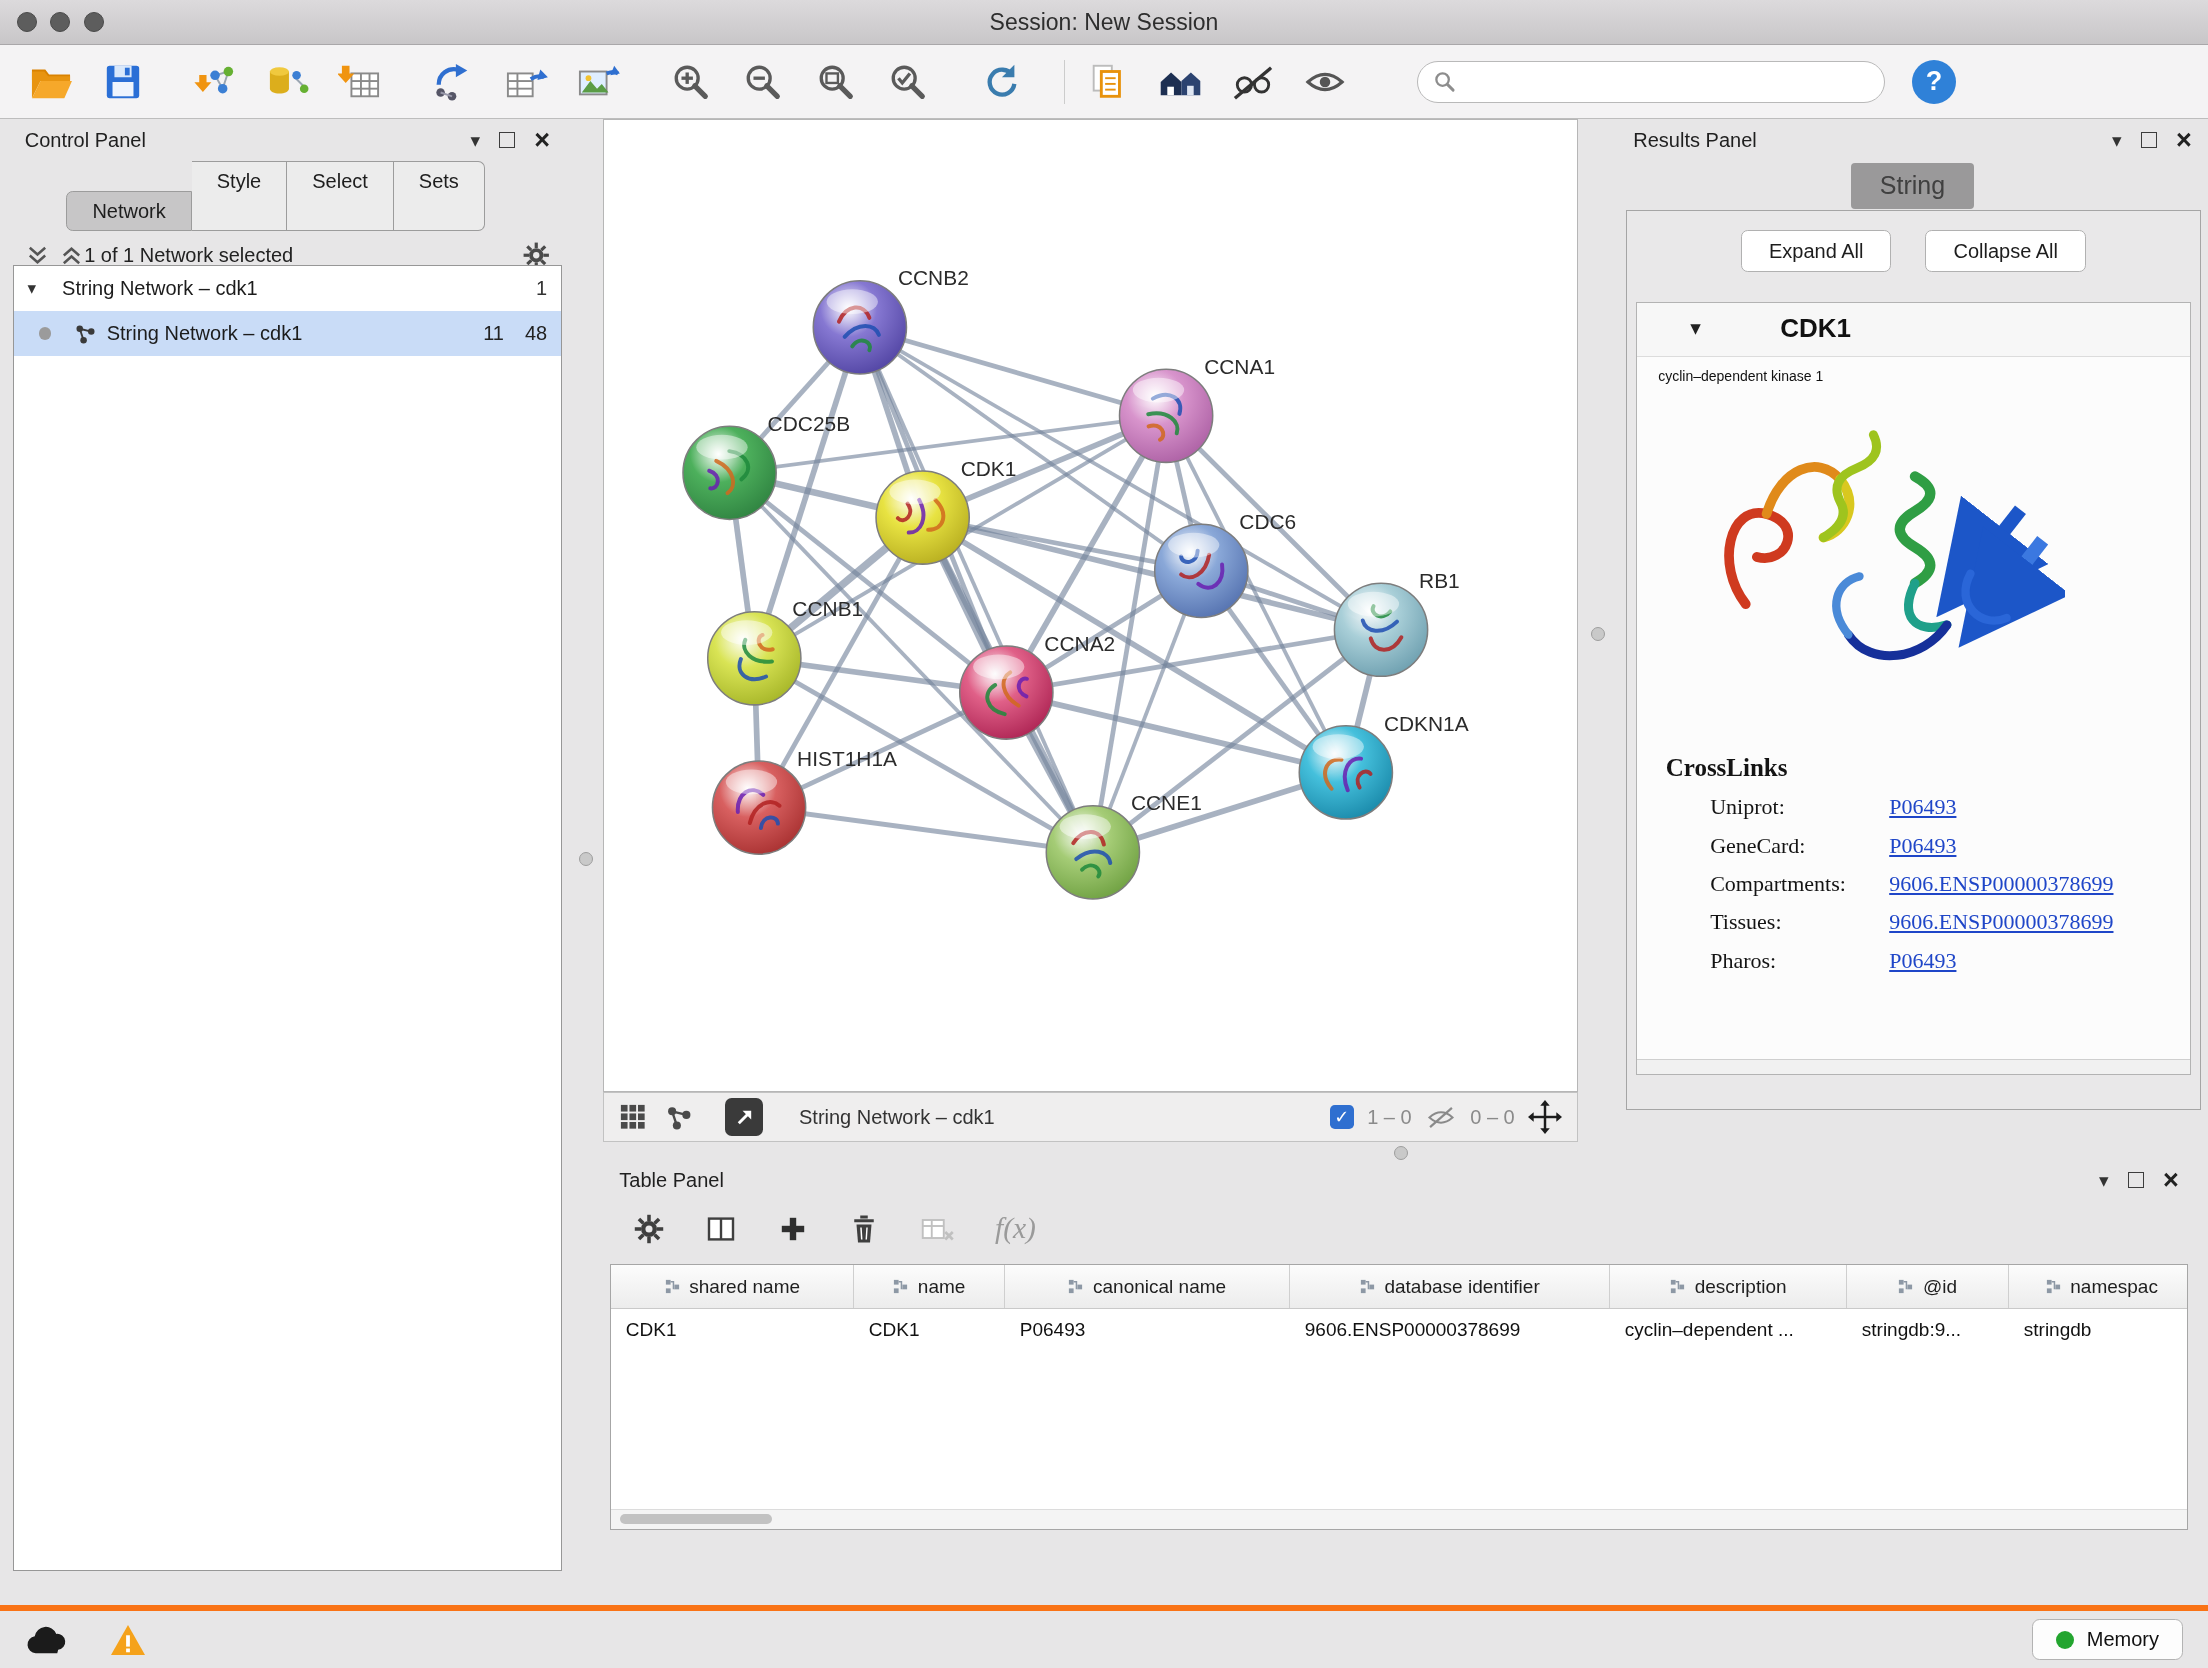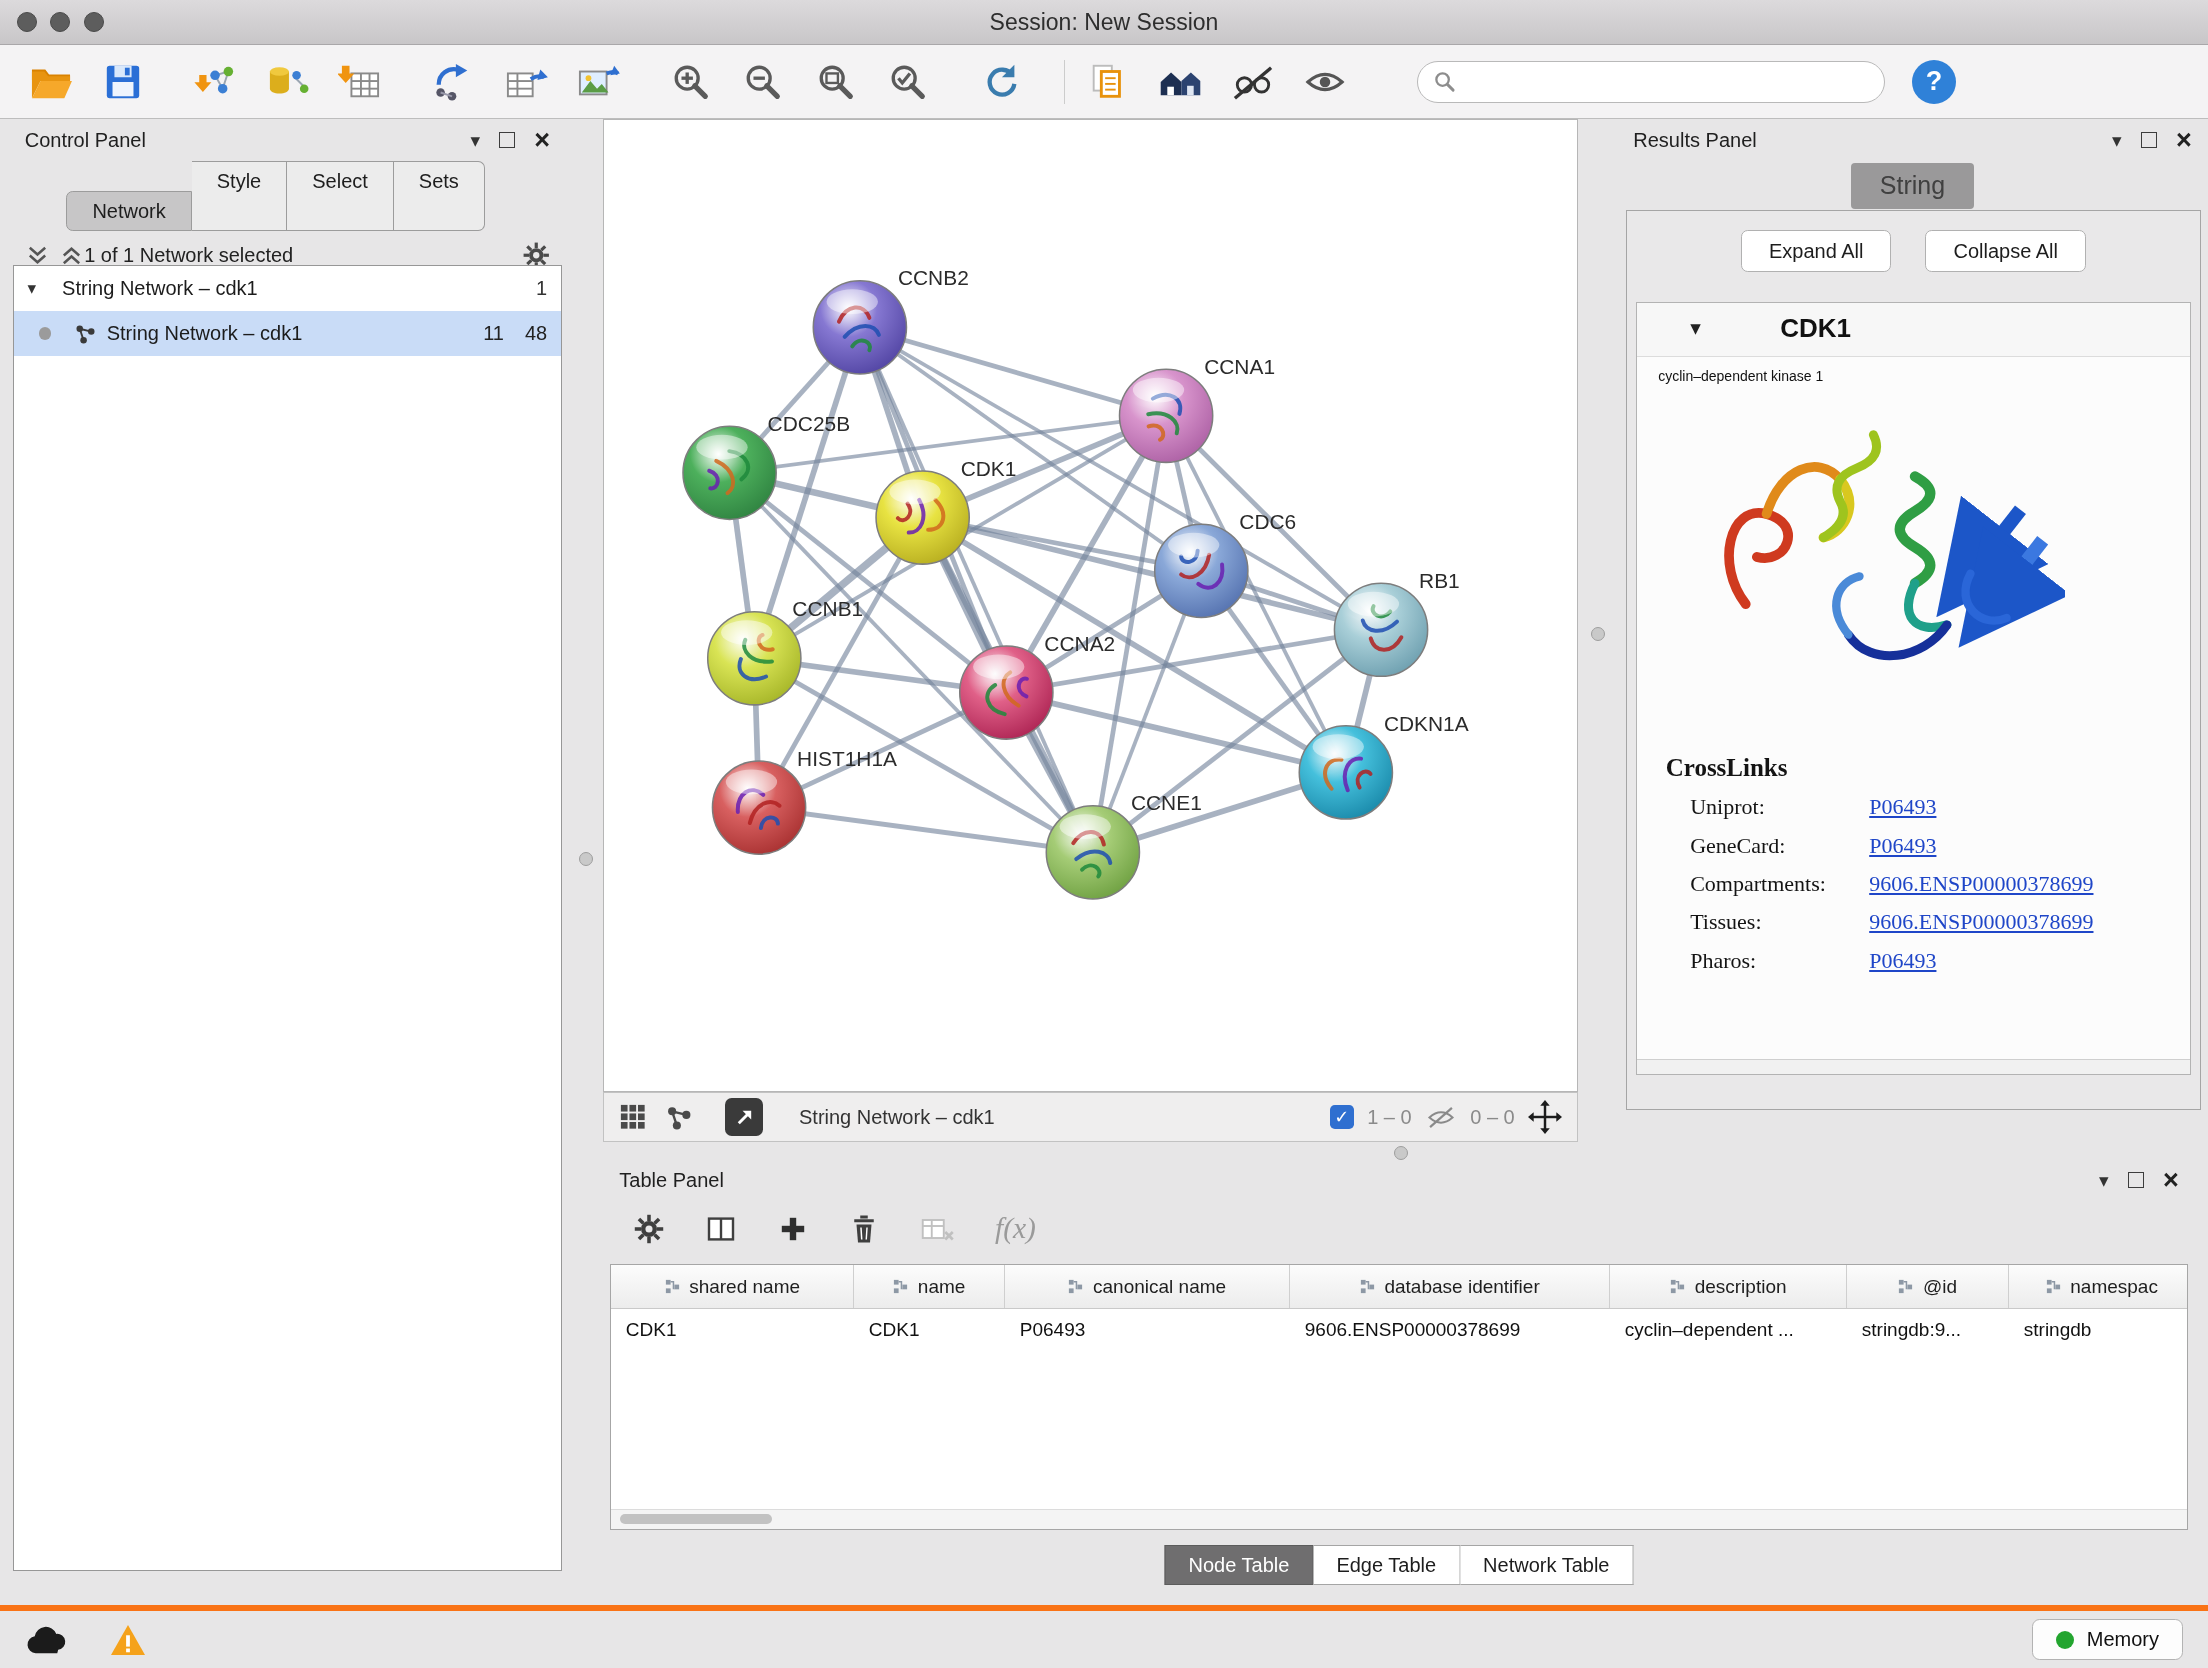--- a/index.html
+++ b/index.html
@@ -63,21 +63,21 @@
   .rp-btn{background:#fff;border:1px solid #b1b1b1;border-radius:6.7px;font-size:20px;padding:8.6px 27px;color:#1d1d1d;}
   .rp-section{position:absolute;left:9.5px;right:9.5px;top:91px;bottom:34px;background:#fcfcfc;border:1px solid #b3b3b3;overflow:hidden;}
   .rp-sec-header{position:relative;height:53px;border-bottom:1px solid #dcdcdc;background:#f7f7f7;}
   .rp-sec-tri{position:absolute;left:53px;top:13.3px;font-size:21px;color:#222;}
   .rp-sec-title{position:absolute;left:143px;top:9.5px;font-size:26px;font-weight:bold;color:#111;}
   .rp-desc{font-size:14px;padding:11.4px 21px 0;color:#111;}
   .rp-protein{display:block;margin:11.4px 0 0 67px;}
   .rp-crosslinks{font-family:"Liberation Serif",serif;color:#141414;}
   .cl-title{font-weight:bold;font-size:25px;margin:25px 0 7.6px 28.5px;}
   .cl-row{display:flex;font-size:22px;margin:12.4px 0 12.4px 53px;align-items:baseline;}
-  .cl-label{width:179px;flex:none;}
+  .cl-label{width:179px;flex:none;margin-left:20px;}
   .cl-link{color:#1f46c8;text-decoration:underline;font-size:22px;}
   .rp-scroll{position:absolute;left:0;right:0;bottom:0;height:14.3px;border-top:1px solid #cfcfcf;background:#f1f1f1;}
 
   
   #table-panel{position:absolute;left:606px;top:1159px;width:1586px;height:434px;}
   .tp-toolbar{display:flex;align-items:center;gap:40px;height:55px;padding:0 27px;}
   .tp-table{position:absolute;left:3.8px;right:3.8px;top:105px;bottom:63px;background:#fff;border:1px solid #a6a6a6;overflow:hidden;}
   .tp-hrow{display:flex;height:43px;border-bottom:1px solid #c9c9c9;background:linear-gradient(#fcfcfc,#ececec);}
   .tp-hcell{display:flex;align-items:center;justify-content:center;gap:8.6px;font-size:19px;color:#1e1e1e;border-right:1px solid #cfcfcf;box-sizing:border-box;flex:none;overflow:hidden;white-space:nowrap;}
   .tp-drow{display:flex;height:42px;align-items:center;}
@@ -802,25 +802,20 @@
             <div class="tp-cell" style="width: 320px;">9606.ENSP00000378699</div>
             <div class="tp-cell" style="width: 237px;">cyclin–dependent ...</div>
             <div class="tp-cell" style="width: 162px;">stringdb:9...</div>
             <div class="tp-cell" style="width: 186px;">stringdb</div>
           </div>
         </div>
       <div class="tp-scroll">
           <div class="tp-thumb"></div>
         </div>
     </div>
-    <div class="tp-tabs" id="table-tabs">
-        <div class="tp-tab active">Node Table</div>
-        <div class="tp-tab">Edge Table</div>
-        <div class="tp-tab">Network Table</div>
-      </div>
   </div>
 
   <div id="status-bar">
     <svg width="42" height="30" viewBox="0 0 44 32">
         <path d="M11 30a9 9 0 0 1-1-17.9A12 12 0 0 1 33 9.5 8.5 8.5 0 0 1 35 26.4L34 30z" fill="#1b1b1b"></path>
       </svg>
     <svg width="38" height="34" viewBox="0 0 40 36">
         <path d="M20 2L38 34H2z" fill="#f5a21b"></path>
         <rect x="18" y="13" width="4" height="12" fill="#fff"></rect>
         <rect x="18" y="27" width="4" height="4" fill="#fff"></rect>

